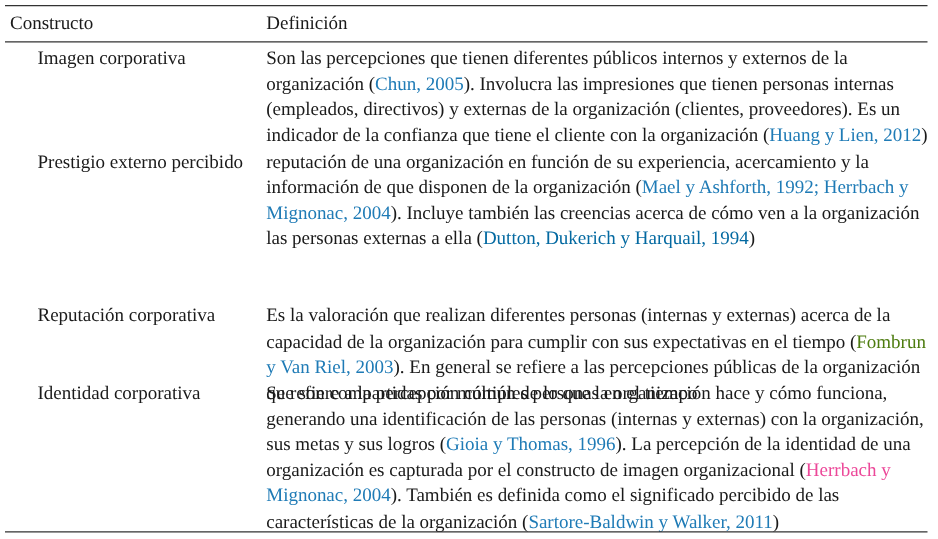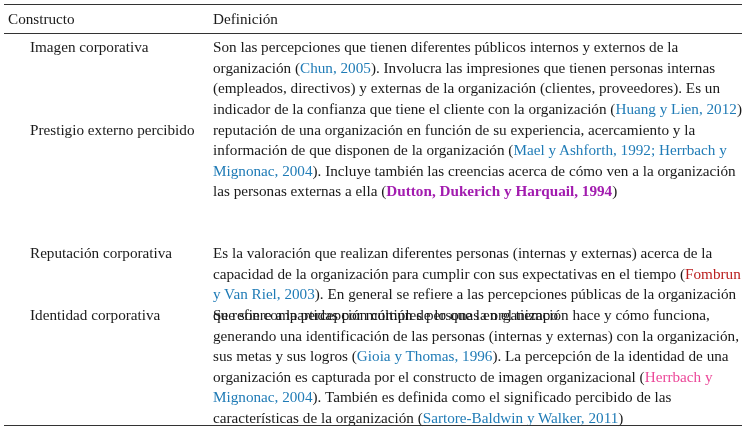--- a/index.html
+++ b/index.html
@@ -94,29 +94,29 @@
       <span class="line"><span>indicador de la confianza que tiene el cliente con la organización (</span><span class="cite" style="color: rgb(31, 123, 182);">Huang y Lien, 2012</span><span>)</span></span>
     </div>
 </div>
 
 <div class="row" style="top:119.5px;">
   <span class="term">Prestigio externo percibido</span>
   <div class="def">
       <span class="line"><span>reputación de una organización en función de su experiencia, acercamiento y la</span></span>
       <span class="line"><span>información de que disponen de la organización (</span><span class="cite" style="color: rgb(31, 123, 182);">Mael y Ashforth, 1992; Herrbach y</span></span>
       <span class="line"><span class="cite" style="color: rgb(31, 123, 182);">Mignonac, 2004</span><span>). Incluye también las creencias acerca de cómo ven a la organización</span></span>
-      <span class="line"><span>las personas externas a ella (</span><span class="cite" style="color: #a21caf; font-weight: bold;">Dutton, Dukerich y Harquail, 1994</span><span>)</span></span>
+      <span class="line"><span>las personas externas a ella (</span><span class="cite" style="color: #0369a1;">Dutton, Dukerich y Harquail, 1994</span><span>)</span></span>
     </div>
 </div>
 
 <div class="row" style="top:243px;">
   <span class="term">Reputación corporativa</span>
   <div class="def">
       <span class="line"><span>Es la valoración que realizan diferentes personas (internas y externas) acerca de la</span></span>
-      <span class="line"><span>capacidad de la organización para cumplir con sus expectativas en el tiempo (</span><span class="cite" style="color: #b91c1c;">Fombrun</span></span>
+      <span class="line"><span>capacidad de la organización para cumplir con sus expectativas en el tiempo (</span><span class="cite" style="color: #4d7c0f;">Fombrun</span></span>
       <span class="line"><span class="cite" style="color: rgb(31, 123, 182);">y Van Riel, 2003</span><span>). En general se refiere a las percepciones públicas de la organización</span></span>
       <span class="line"><span>que son compartidas por múltiples personas en el tiempo</span></span>
     </div>
 </div>
 
 <div class="row" style="top:305px;">
   <span class="term">Identidad corporativa</span>
   <div class="def">
       <span class="line"><span>Se refiere a la percepción común de lo que la organización hace y cómo funciona,</span></span>
       <span class="line"><span>generando una identificación de las personas (internas y externas) con la organización,</span></span>

